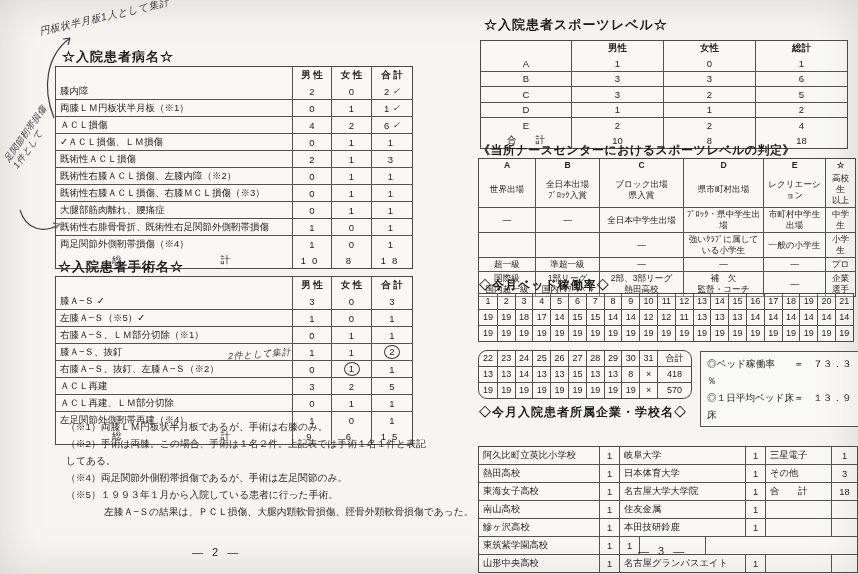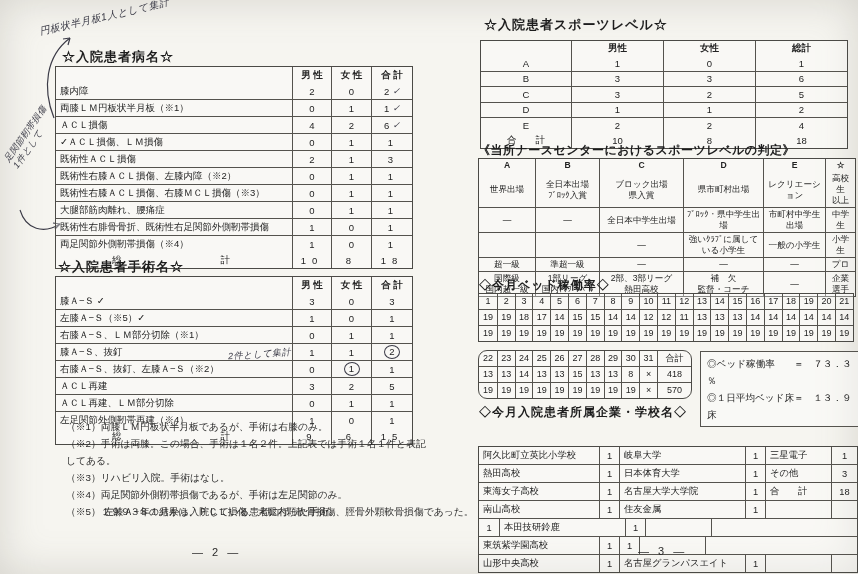--- a/index.html
+++ b/index.html
@@ -324,21 +324,20 @@
   </div>
 
   <div class="abs hand" style="left:228px;top:348px;transform:rotate(-4deg);font-size:9px;">2件として集計</div>
 
   <div class="abs" style="left:66px;top:418px;width:360px;">
 
       <div class="note">（※1）両膝ＬＭ円板状半月板であるが、手術は右膝のみ。</div>
 
       <div class="note">（※2）手術は両膝。この場合、手術は１名２件。上記表では手術１名１件と表記してある。</div>
 
-      <div class="note">（※3）リハビリ入院。手術はなし。</div>
 
       <div class="note">（※4）両足関節外側靭帯損傷であるが、手術は左足関節のみ。</div>
 
       <div class="note">（※5）１９９３年１月から入院している患者に行った手術。</div>
     </div>
   <div class="abs note-sub" style="left:66px;top:503px;width:370px;">左膝Ａ−Ｓの結果は、ＰＣＬ損傷、大腿内顆軟骨損傷、脛骨外顆軟骨損傷であった。</div>
 
   <div class="abs pagenum" style="left:192px;top:546px;">— 2 —</div>
 
   <div class="abs title" style="left:484px;top:16px;">☆入院患者スポーツレベル☆</div>
@@ -623,20 +622,21 @@
       <div class="trow">
         <span class="cell n1">南山高校</span>
         <span class="cell v1">1</span>
         <span class="cell n2">住友金属</span>
         <span class="cell v2">1</span>
         <span class="cell n3"></span>
         <span class="cell v3"></span>
       </div>
 
       <div class="trow">
+        <span class="cell n1">鰺ヶ沢高校</span>
         <span class="cell v1">1</span>
         <span class="cell n2">本田技研鈴鹿</span>
         <span class="cell v2">1</span>
         <span class="cell n3"></span>
         <span class="cell v3"></span>
       </div>
 
       <div class="trow">
         <span class="cell n1">東筑紫学園高校</span>
         <span class="cell v1">1</span>

